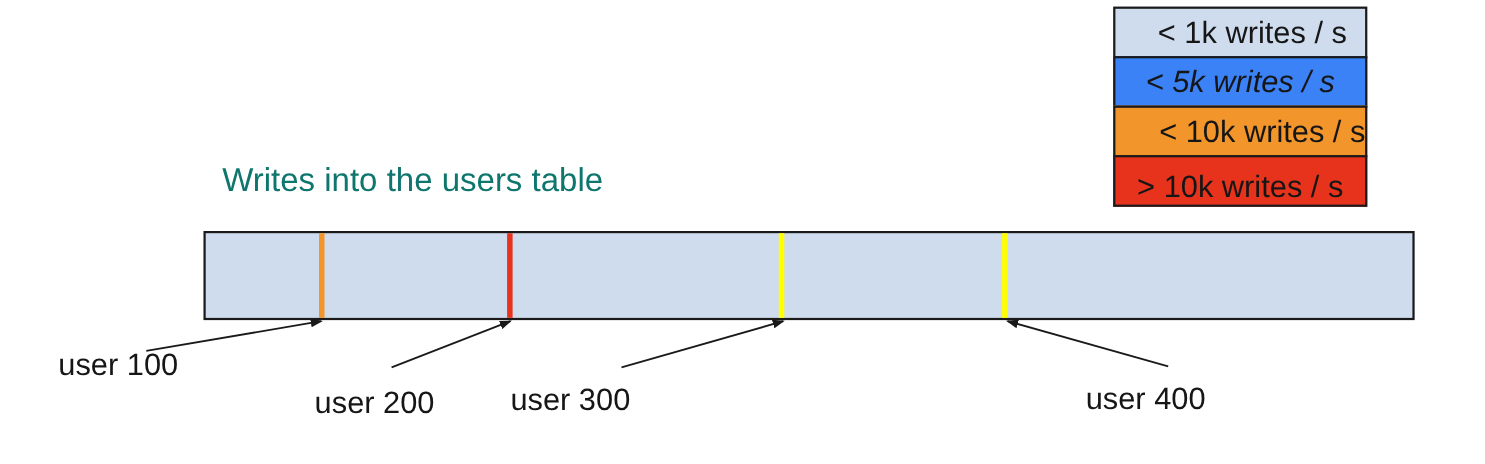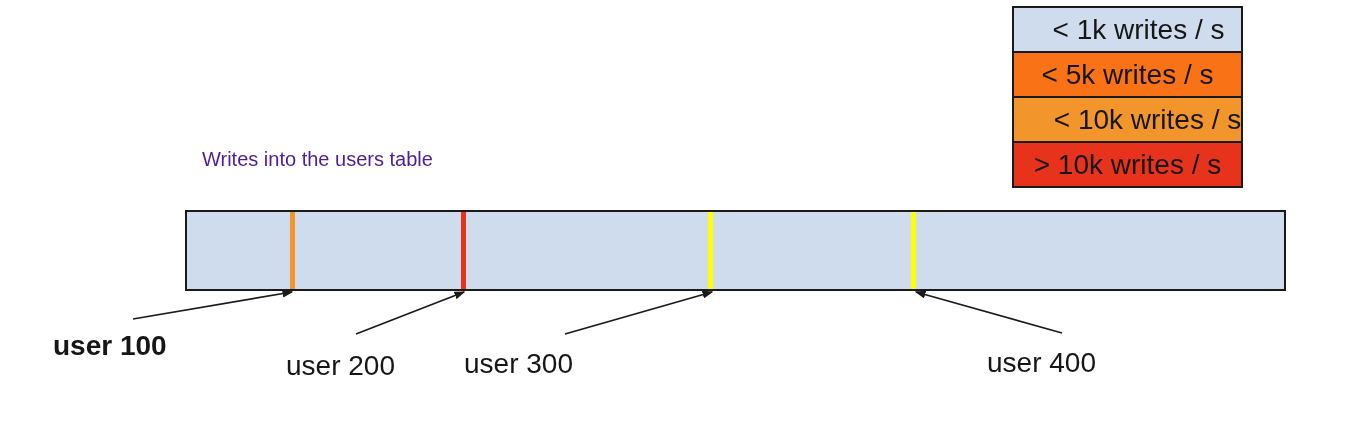--- a/index.html
+++ b/index.html
@@ -12,22 +12,22 @@
     position: relative;
     width: 1350px;
     height: 422px;
     background: #ffffff;
     overflow: hidden;
   }
   .diagram-title {
     position: absolute;
     left: 202px;
     top: 148px;
-    font-size: 20px;
-    color: #4c1d95;
+    font-size: 30px;
+    color: #0f766e;
     white-space: nowrap;
   }
   .legend {
     position: absolute;
     left: 1012px;
     top: 6px;
     width: 231px;
   }
   .legend-row {
     box-sizing: border-box;
@@ -65,43 +65,43 @@
     width: 1350px;
     height: 422px;
     pointer-events: none;
   }
   .user-label {
     position: absolute;
     font-size: 28px;
     color: #161616;
     white-space: nowrap;
   }
-  .label-100 { left: 53px;  top: 330px; font-weight: bold; }
+  .label-100 { left: 53px;  top: 316px; }
   .label-200 { left: 286px; top: 350px; text-align: center; }
   .label-300 { left: 464px; top: 348px; }
   .label-400 { left: 967px; top: 347px; margin-left: 20px; }
 </style>
 </head>
 <body>
 
 <div class="canvas">
 
   <div class="diagram-title">Writes into the users table</div>
 
   <div class="legend">
     <div class="legend-row" style="background-color: rgb(207, 220, 238);">
       <span>&lt; 1k writes / s</span>
     </div>
-    <div class="legend-row" style="background-color: #f97316;">
+    <div class="legend-row" style="background-color: #3b82f6; font-style: italic;">
       <span>&lt; 5k writes / s</span>
     </div>
     <div class="legend-row" style="background-color: rgb(242, 149, 43); padding-left: 40px;">
       <span>&lt; 10k writes / s</span>
     </div>
-    <div class="legend-row" style="background-color: rgb(232, 51, 28);">
+    <div class="legend-row" style="background-color: rgb(232, 51, 28); align-items: flex-end;">
       <span>&gt; 10k writes / s</span>
     </div>
   </div>
 
   <div class="keyspace-bar" style="background-color: rgb(207, 220, 238);">
     <div class="marker" style="left: 103px; background-color: rgb(242, 149, 43);"></div>
     <div class="marker" style="left: 274px; background-color: rgb(232, 51, 28);"></div>
     <div class="marker" style="left: 521px; background-color: rgb(255, 255, 0);"></div>
     <div class="marker" style="left: 724px; background-color: rgb(255, 255, 0);"></div>
   </div>

